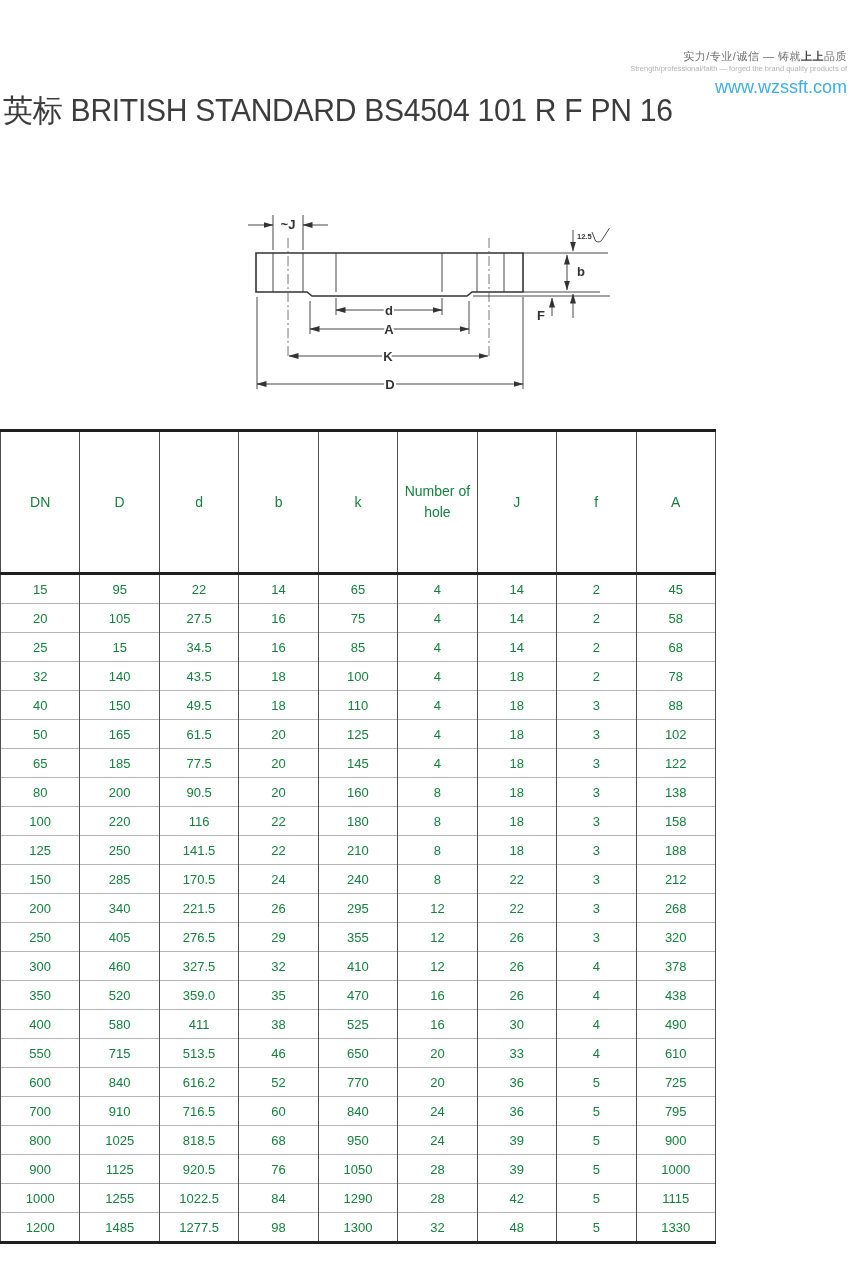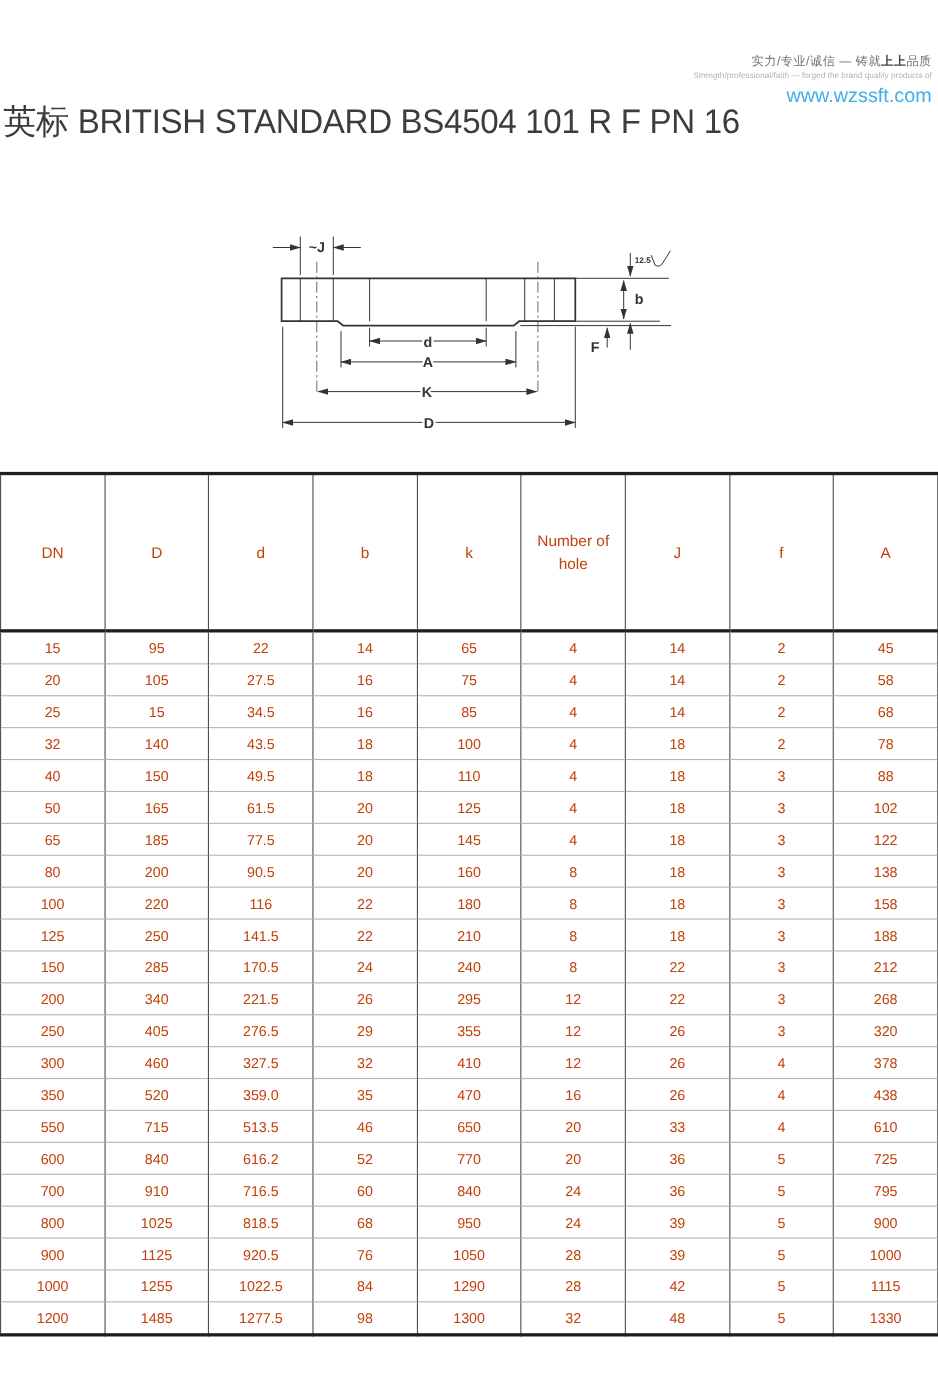--- a/index.html
+++ b/index.html
@@ -21,22 +21,22 @@
   .drawing{position:absolute;top:150px;left:225px;width:410px;height:215px;}
   .drawing svg{display:block;}
   .dline{stroke:#333;stroke-width:1.6;fill:none;}
   .tline{stroke:#333;stroke-width:.9;fill:none;}
   .cline{stroke:#555;stroke-width:.8;fill:none;stroke-dasharray:10 3 2 3;}
   .dimtxt{font-family:"Liberation Sans",sans-serif;font-size:13px;font-weight:bold;fill:#333;
           paint-order:stroke fill;stroke:#fff;stroke-width:4px;}
   .smalltxt{font-family:"Liberation Sans",sans-serif;font-size:7.5px;font-weight:bold;fill:#333;}
 
   
-  .dim-table{position:absolute;top:381px;left:0;width:853px;border-collapse:collapse;table-layout:fixed;
-             font-size:13px;color:#c2410c;border-top:3px solid #1f1f1f;border-bottom:3px solid #1f1f1f;}
+  .dim-table{position:absolute;top:381px;left:0;width:716px;border-collapse:collapse;table-layout:fixed;
+             font-size:13px;color:#15803d;border-top:3px solid #1f1f1f;border-bottom:3px solid #1f1f1f;}
   .dim-table th,.dim-table td{border-left:1px solid #4f4f4f;text-align:center;vertical-align:middle;
              font-weight:normal;padding:0 4px;}
   .dim-table th:first-child,.dim-table td:first-child{border-left:1px solid #4f4f4f;}
   .dim-table tr>*:first-child{border-left:1px solid #4f4f4f;}
   .dim-table{border-left:0;border-right:0;}
   .dim-table tr>*:last-child{border-right:1px solid #4f4f4f;}
   .dim-table thead th{height:140px;font-size:14px;border-bottom:3px solid #1f1f1f;line-height:1.5;}
   .dim-table tbody td{height:28px;border-top:1px solid #b5b5b5;}
   .dim-table tbody tr:first-child td{border-top:none;}
 
@@ -280,20 +280,31 @@
           <td>520</td>
           <td>359.0</td>
           <td>35</td>
           <td>470</td>
           <td>16</td>
           <td>26</td>
           <td>4</td>
           <td>438</td>
         </tr>
         <tr>
+          <td>400</td>
+          <td>580</td>
+          <td>411</td>
+          <td>38</td>
+          <td>525</td>
+          <td>16</td>
+          <td>30</td>
+          <td>4</td>
+          <td>490</td>
+        </tr>
+        <tr>
           <td>550</td>
           <td>715</td>
           <td>513.5</td>
           <td>46</td>
           <td>650</td>
           <td>20</td>
           <td>33</td>
           <td>4</td>
           <td>610</td>
         </tr>

